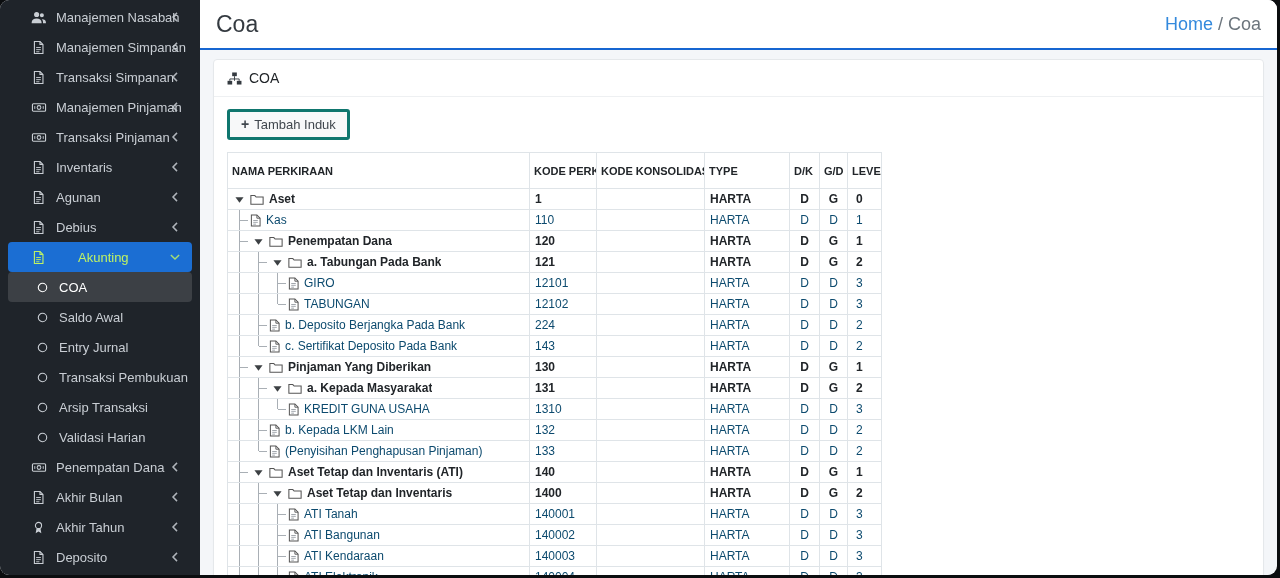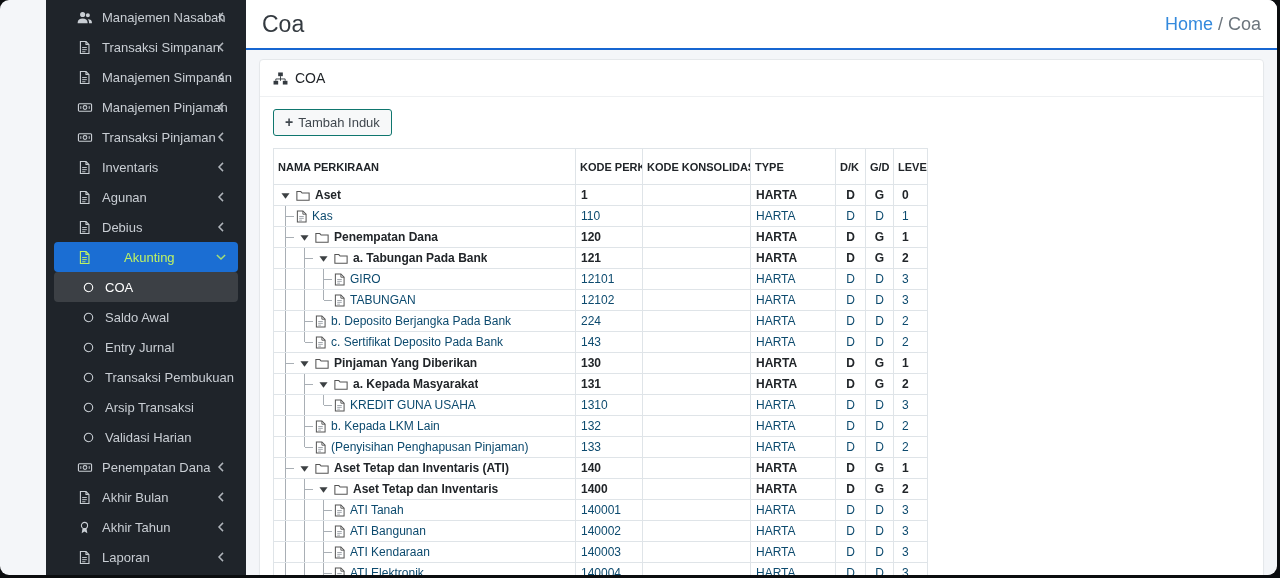--- a/index.html
+++ b/index.html
@@ -3,21 +3,21 @@
 <meta charset="utf-8">
 <style>
   * { box-sizing: border-box; margin: 0; padding: 0; }
   html, body { width: 1280px; height: 578px; overflow: hidden; background: #0b0d0f; }
   body { font-family: "Liberation Sans", "DejaVu Sans", sans-serif; }
 
   .app {
     position: absolute; top: 0; left: 0;
     width: 1277px; height: 575px;
     border-radius: 9px; overflow: hidden;
-    display: flex; background: var(--content-bg, #f4f6f9); padding-left: 46px;
+    display: flex; background: var(--content-bg, #f4f6f9);
   }
 
   
   .sidebar {
     width: 200px; flex: 0 0 200px;
     background: var(--sidebar-bg, #1f242a);
     padding-top: 2px; overflow: hidden;
   }
   .nav-item, .nav-subitem {
     position: relative; display: flex; align-items: center;
@@ -55,21 +55,21 @@
     display: flex; align-items: center; gap: 7px;
     padding: 10px 13px; border-bottom: 1px solid #eef0f2;
     font-size: 14px; color: #212529;
   }
   .card-body { padding: 12px 13px 20px 13px; }
 
   .btn-add {
     display: inline-flex; align-items: center; gap: 5px;
     padding: 5px 11px; margin-bottom: 12px;
     font-size: 13px; font-family: inherit; color: #40474e;
-    background: #f7f8f9; border: 1px solid #0f766e; border-radius: 3px; cursor: pointer;
+    background: #f7f8f9; border: 3px solid #0f766e; border-radius: 3px; cursor: pointer;
   }
   .plus-icon::before { content: "+"; font-weight: 700; font-size: 14px; line-height: 1; }
 
   
   table.coa { border-collapse: collapse; table-layout: fixed; width: 654px; font-size: 12px; background: #fff; }
   .coa th, .coa td {
     border: 1px solid var(--table-border, #dfe4e8);
     padding: 0 5px; height: 20px; line-height: 20px;
     white-space: nowrap; overflow: hidden; text-align: left;
   }
@@ -123,36 +123,36 @@
           </span>
         </div>
         <div class="nav-item">
           <span class="nav-icon">
             <svg width="13" height="15" viewBox="0 0 14 16">
               <path fill="none" stroke="currentColor" stroke-width="1.2" d="M2.6 1.6h6l3.2 3.2v9.6H2.6z"></path>
               <path fill="none" stroke="currentColor" stroke-width="1.2" d="M8.6 1.6v3.2h3.2"></path>
               <path stroke="currentColor" stroke-width="1" d="M4.5 8h5M4.5 10.3h5M4.5 12.6h3.5"></path>
             </svg>
           </span>
-          <span class="nav-label">Transaksi Simpanan</span>
+          <span class="nav-label">Manajemen Simpanan</span>
           <span class="nav-chevron">
             <svg width="8" height="11" viewBox="0 0 8 12">
               <path fill="none" stroke="currentColor" stroke-width="1.6" d="M6.2 1.5 1.8 6l4.4 4.5"></path>
             </svg>
           </span>
         </div>
         <div class="nav-item">
           <span class="nav-icon">
             <svg width="13" height="15" viewBox="0 0 14 16">
               <path fill="none" stroke="currentColor" stroke-width="1.2" d="M2.6 1.6h6l3.2 3.2v9.6H2.6z"></path>
               <path fill="none" stroke="currentColor" stroke-width="1.2" d="M8.6 1.6v3.2h3.2"></path>
               <path stroke="currentColor" stroke-width="1" d="M4.5 8h5M4.5 10.3h5M4.5 12.6h3.5"></path>
             </svg>
           </span>
-          <span class="nav-label">Manajemen Simpanan</span>
+          <span class="nav-label">Transaksi Simpanan</span>
           <span class="nav-chevron">
             <svg width="8" height="11" viewBox="0 0 8 12">
               <path fill="none" stroke="currentColor" stroke-width="1.6" d="M6.2 1.5 1.8 6l4.4 4.5"></path>
             </svg>
           </span>
         </div>
         <div class="nav-item">
           <span class="nav-icon">
             <svg width="16" height="15" viewBox="0 0 16 16">
               <rect x="1" y="4" width="14" height="8" rx="1" fill="none" stroke="currentColor" stroke-width="1.2"></rect>
@@ -335,21 +335,21 @@
           </span>
         </div>
         <div class="nav-item">
           <span class="nav-icon">
             <svg width="13" height="15" viewBox="0 0 14 16">
               <path fill="none" stroke="currentColor" stroke-width="1.2" d="M2.6 1.6h6l3.2 3.2v9.6H2.6z"></path>
               <path fill="none" stroke="currentColor" stroke-width="1.2" d="M8.6 1.6v3.2h3.2"></path>
               <path stroke="currentColor" stroke-width="1" d="M4.5 8h5M4.5 10.3h5M4.5 12.6h3.5"></path>
             </svg>
           </span>
-          <span class="nav-label">Laporan</span>
+          <span class="nav-label">Deposito</span>
           <span class="nav-chevron">
             <svg width="8" height="11" viewBox="0 0 8 12">
               <path fill="none" stroke="currentColor" stroke-width="1.6" d="M6.2 1.5 1.8 6l4.4 4.5"></path>
             </svg>
           </span>
         </div>
       </nav>
   </aside>
 
   <main class="main">

